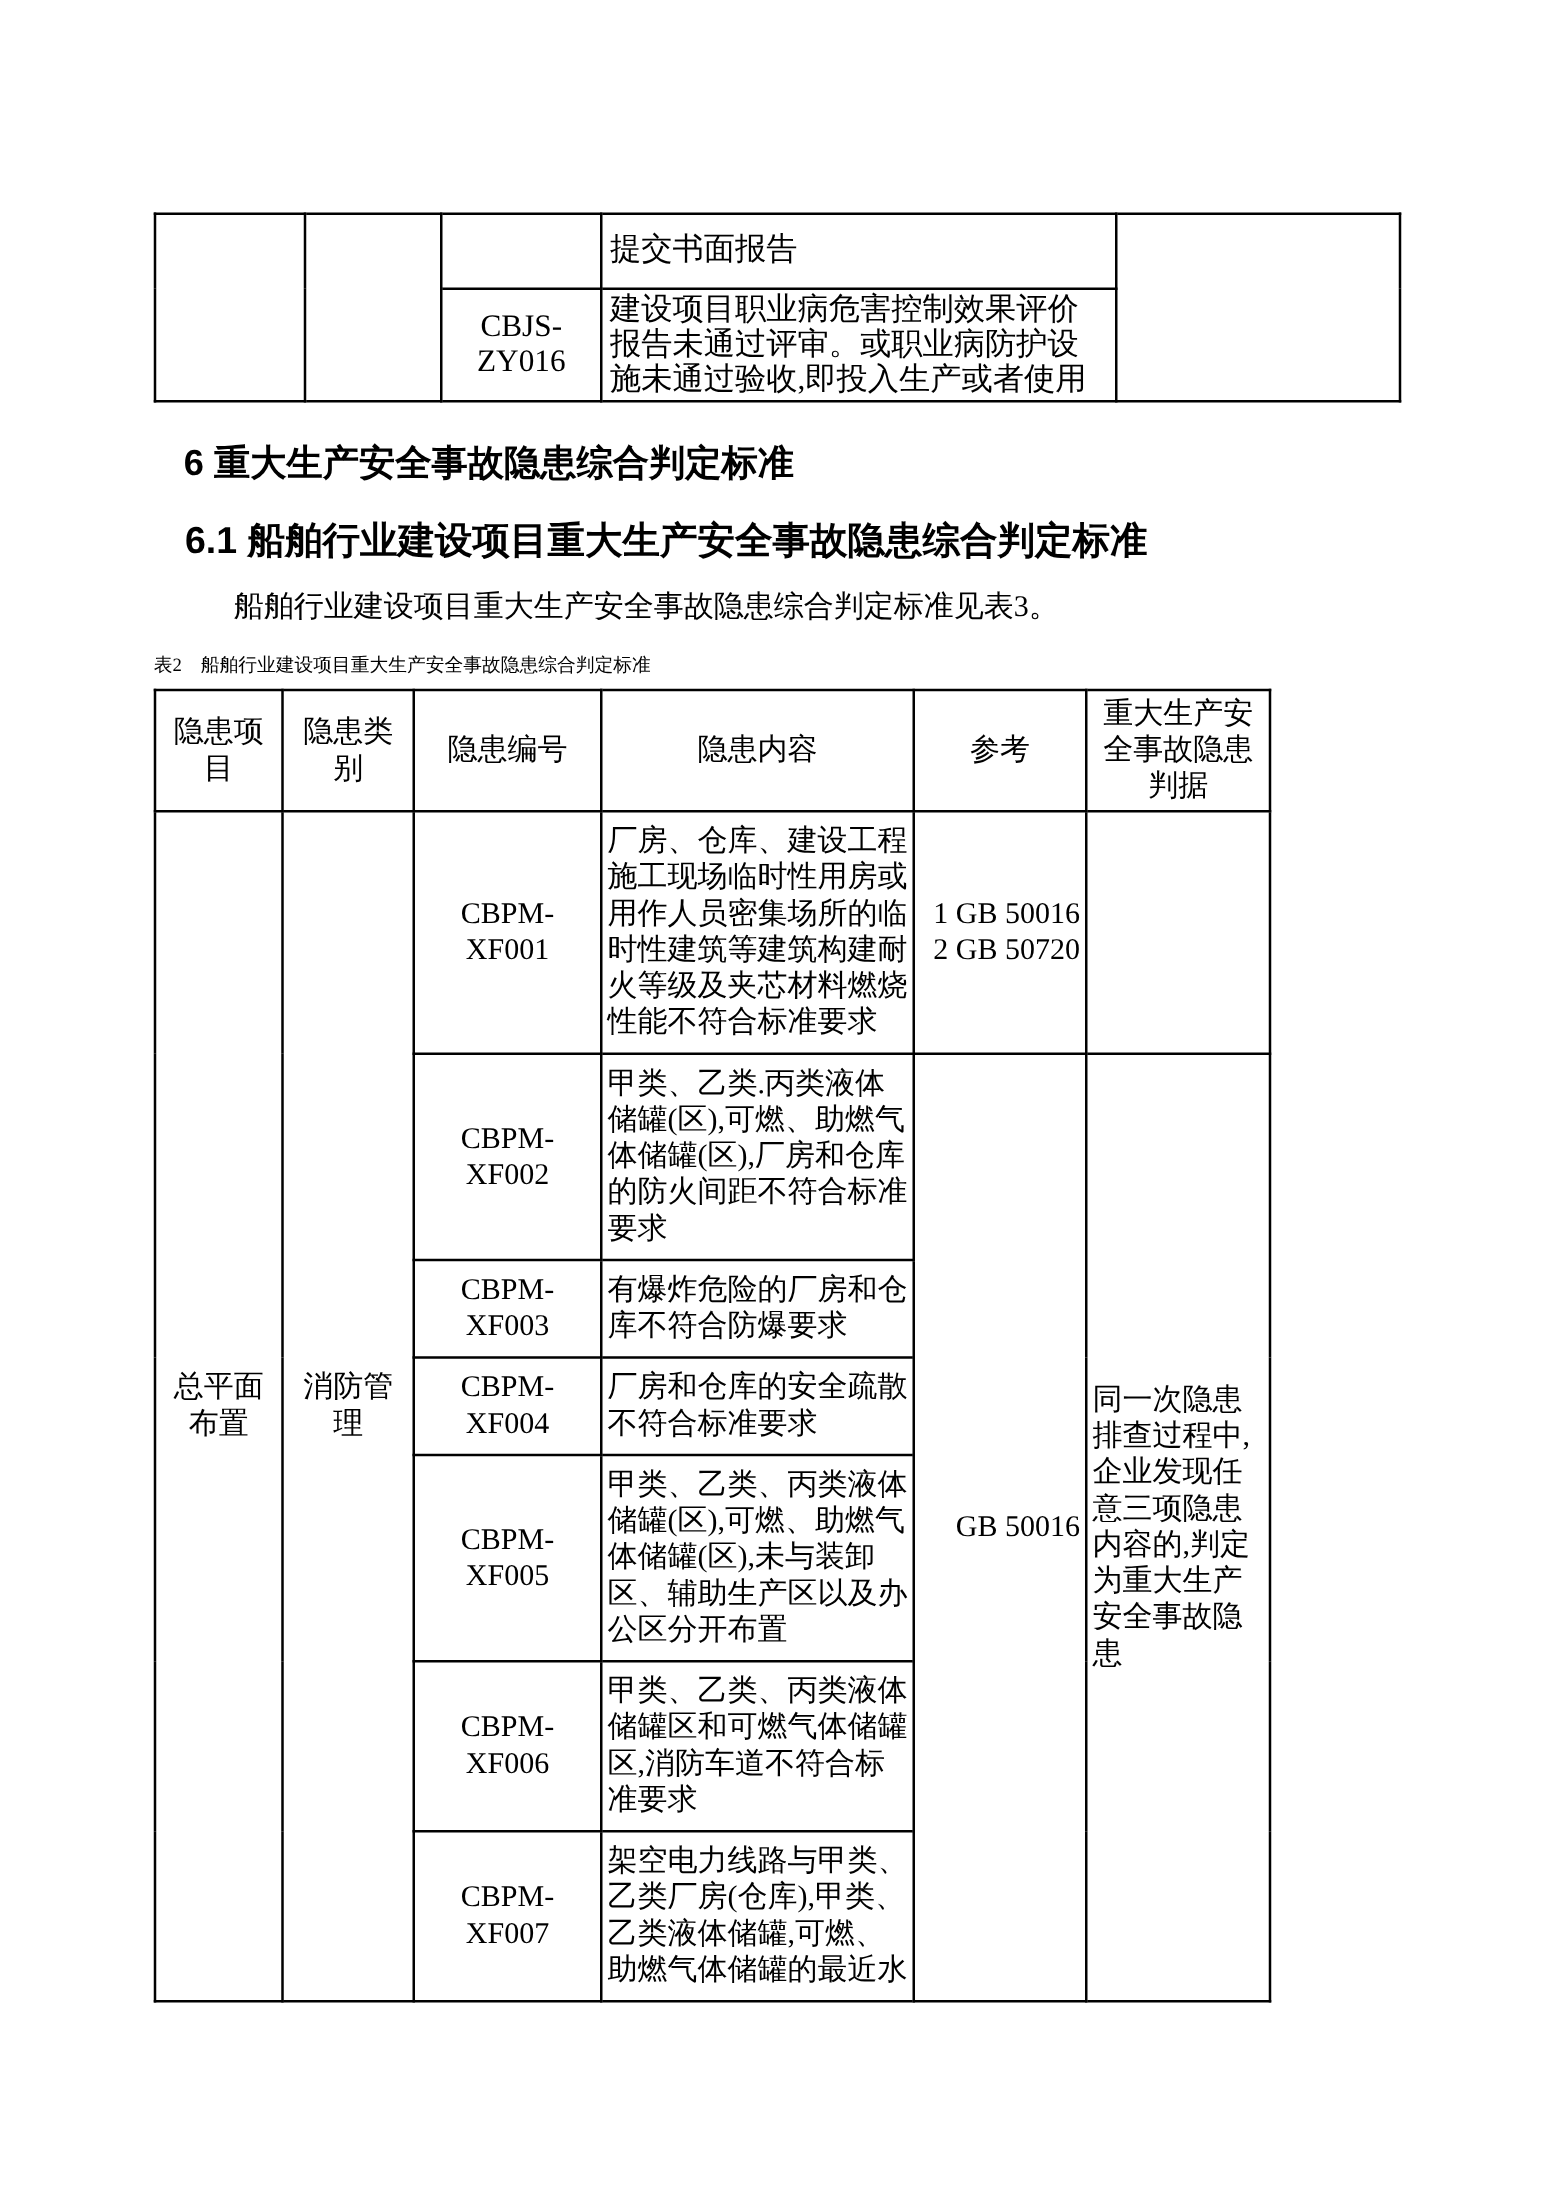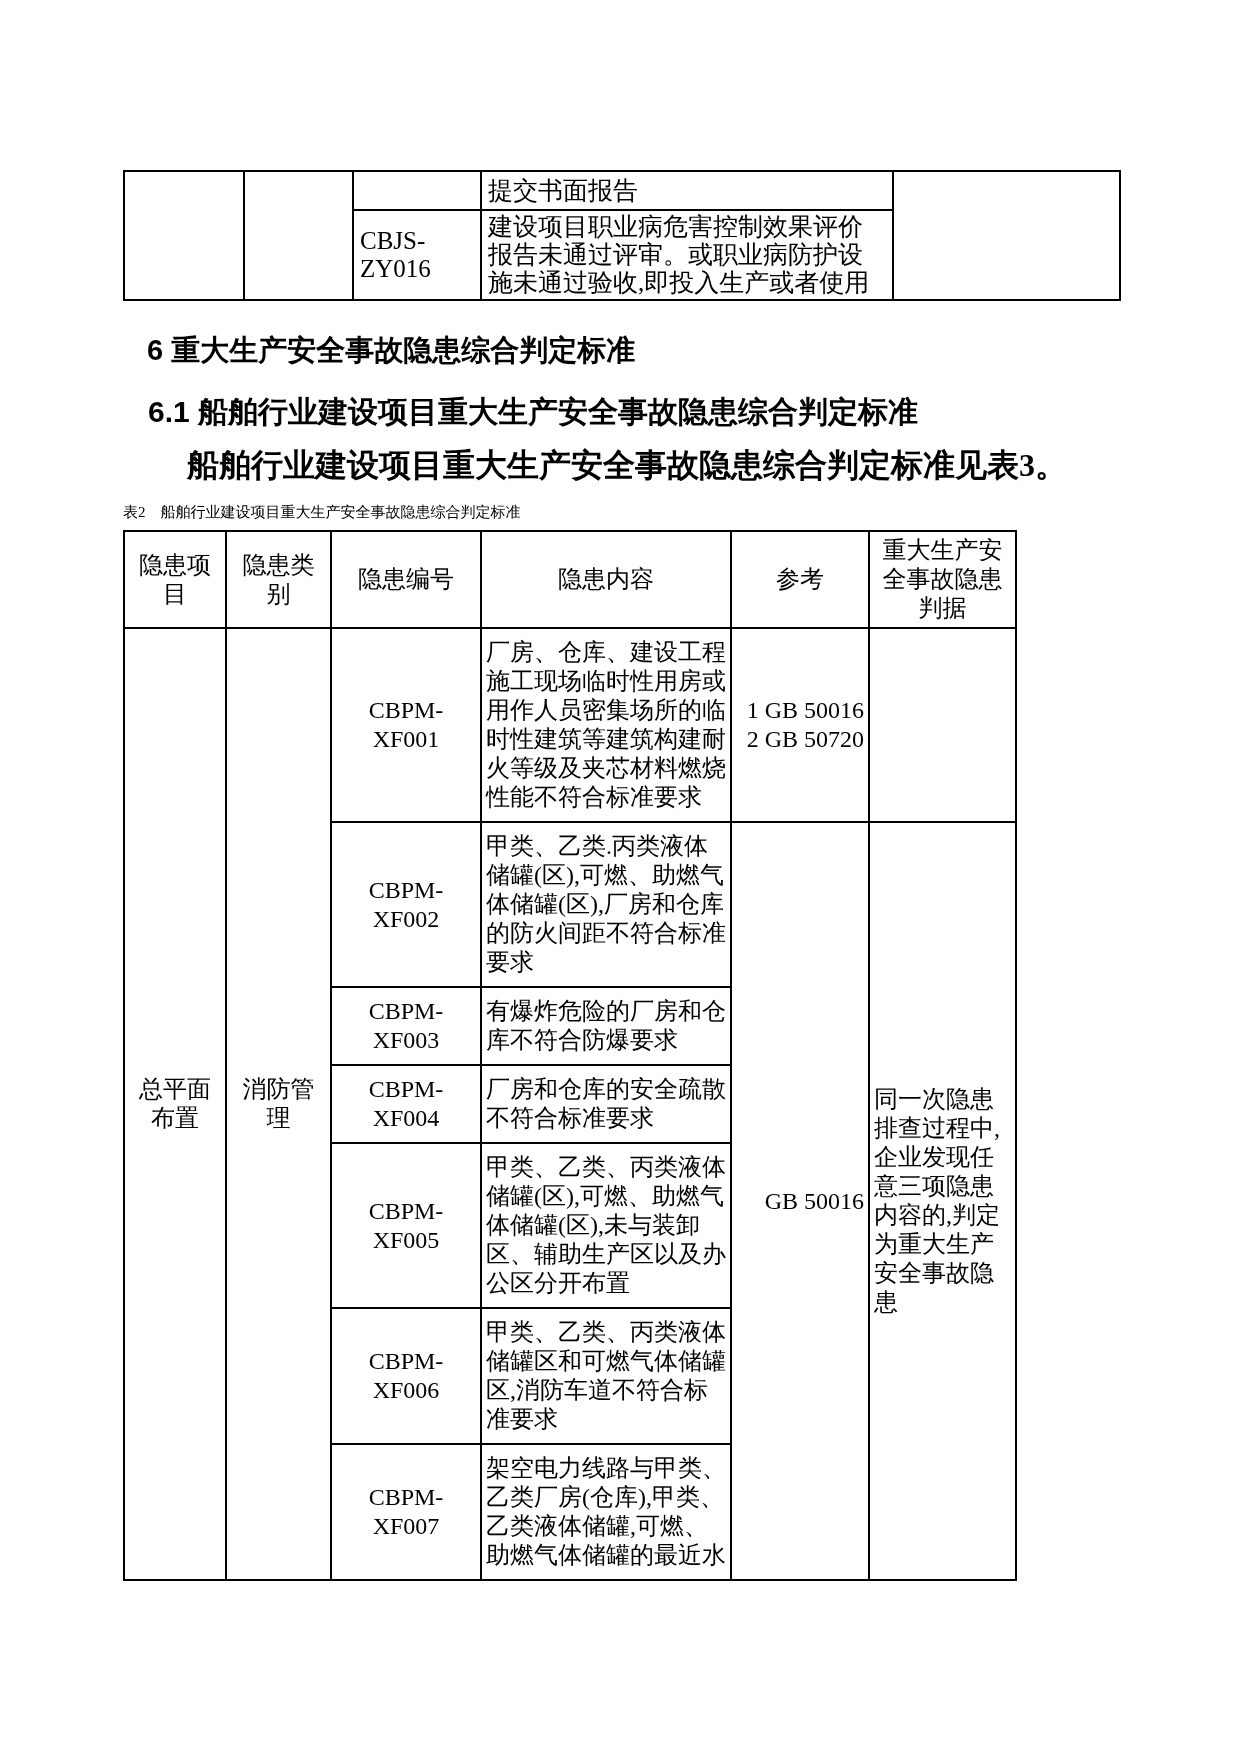--- a/index.html
+++ b/index.html
@@ -19,45 +19,44 @@
     top: 170px;
     width: 996px;
   }
 
   
   table { border-collapse: collapse; table-layout: fixed; }
   td, th { border: 2px solid #000; vertical-align: middle; font-weight: normal; }
 
   .top-table { width: 996px; font-size: 25px; line-height: 28px; }
   .top-table td { padding: 2px 6px; }
-  .tt-r1 { height: 39px; }
+  .tt-r1 { height: 60px; font-family: Liberation Mono, monospace; }
   .tt-r2 { height: 90px; }
-  .tt-code { text-align: left; padding: 2px 2px; }
+  .tt-code { text-align: center; padding: 2px 2px; }
   .tt-content { text-align: left; }
 
   
   .h1 {
     margin: 29px 0 0 24px;
     font-family: "Liberation Sans", "DejaVu Sans", sans-serif;
     font-weight: bold;
     font-size: 29px;
     line-height: 40px;
   }
   .h2 {
     margin: 20px 0 0 25px;
     font-family: "Liberation Sans", "DejaVu Sans", sans-serif;
     font-weight: bold;
     font-size: 30px;
     line-height: 44px;
   }
   .para {
     margin: 11px 0 0 64px;
-    font-size: 32px;
+    font-size: 24px;
     line-height: 40px;
-    font-weight: bold;
   }
   .caption {
     margin-top: 12px;
     width: 996px;
     text-align: left;
     font-size: 15px;
     line-height: 30px;
   }
 
   

